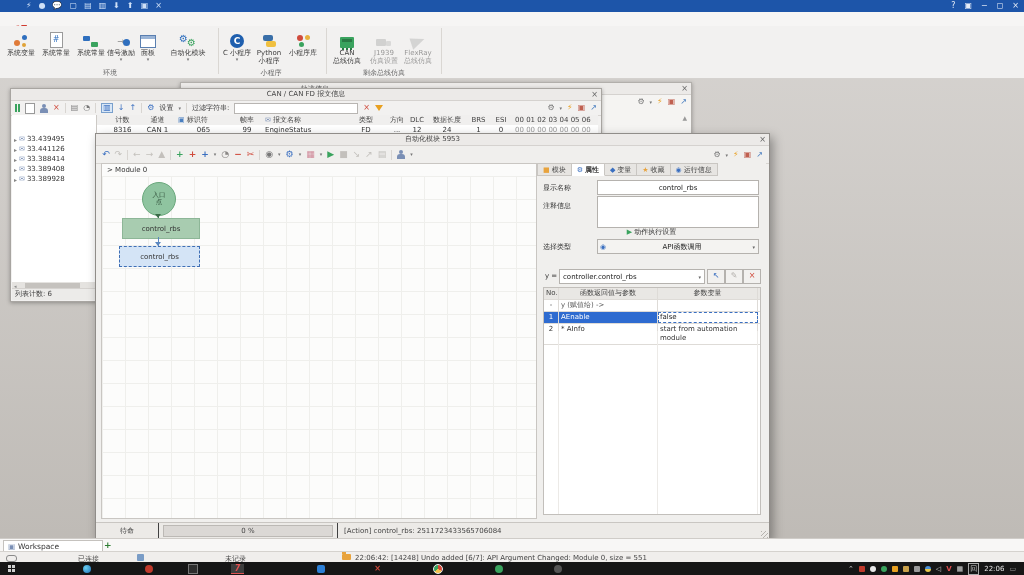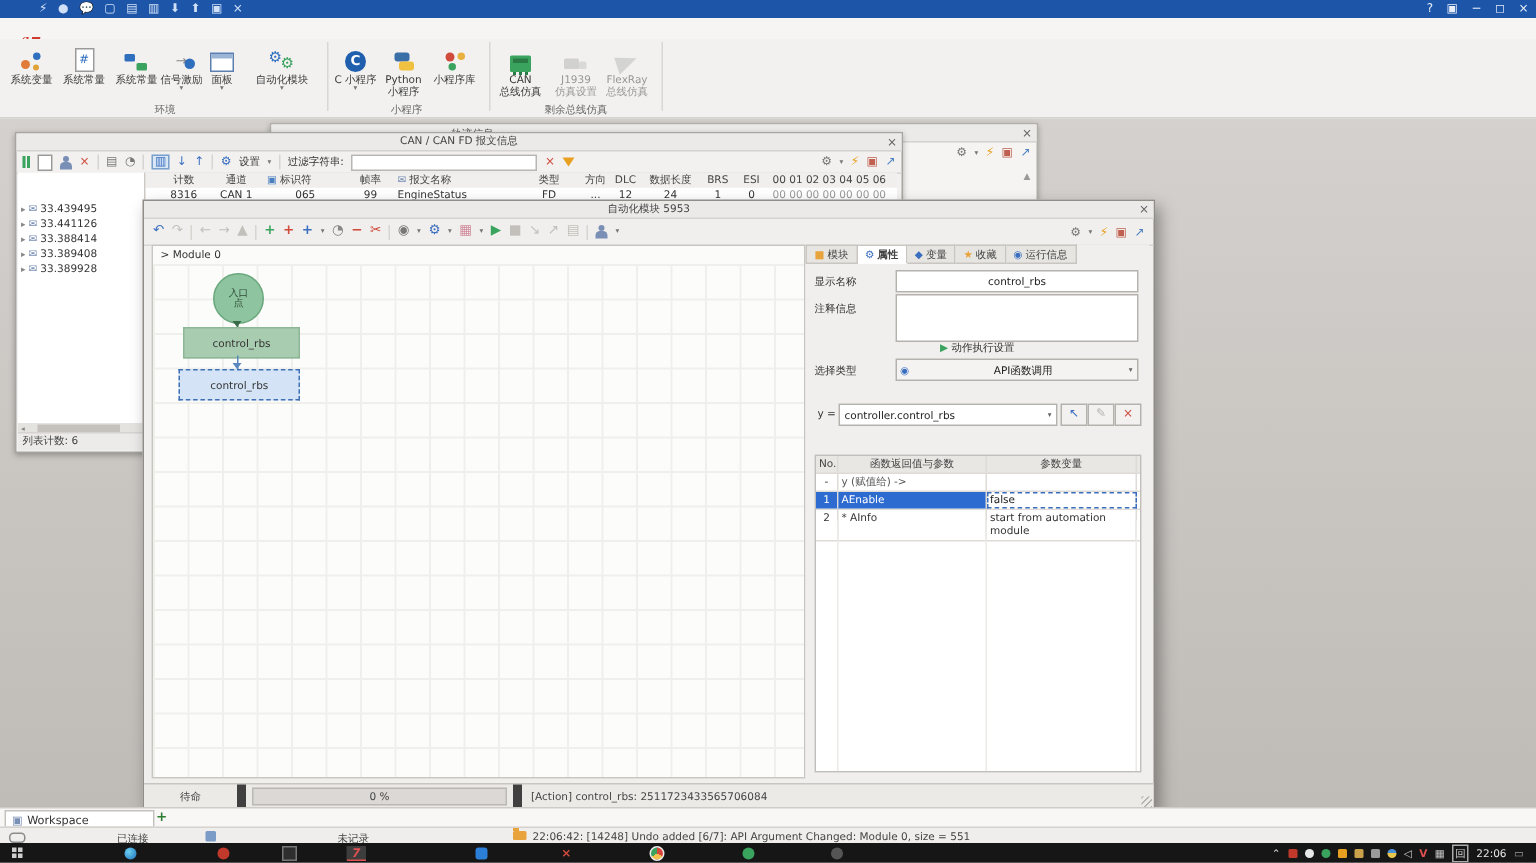--- a/index.html
+++ b/index.html
@@ -126,30 +126,30 @@
   .plabel{position:absolute;left:6px;font-size:7px;color:#333;}
   .inputbox{position:absolute;background:#fff;border:1px solid #b5b2ae;font-size:7px;color:#222;display:flex;align-items:center;justify-content:center;}
   .selectbox{position:absolute;background:#f4f3f1;border:1px solid #b5b2ae;font-size:7px;color:#222;display:flex;align-items:center;}
   .selcaret{position:absolute;right:3px;font-size:5px;color:#666;}
   .actionexec{position:absolute;left:0;right:0;top:64px;text-align:center;font-size:7px;color:#333;}
   .playtri{color:#3aa35e;font-size:7px;}
   .sectionbox{position:absolute;left:6px;top:90px;width:216px;height:12px;background:#eae8e5;border:1px solid #c5c2be;font-size:7px;
     display:flex;align-items:center;justify-content:center;color:#333;}
   .assignrow{position:absolute;left:6px;top:106px;width:216px;height:13px;font-size:7px;}
   .smallbtn{position:absolute;top:0;width:16px;height:13px;background:#f2f1ef;border:1px solid #b5b2ae;text-align:center;line-height:12px;font-size:8px;}
-  .ptable{position:absolute;left:6px;top:140px;width:216px;bottom:4px;background:#fff;border:1px solid #c2bfbb;font-size:7px;}
+  .ptable{position:absolute;left:6px;top:124px;width:216px;bottom:4px;background:#fff;border:1px solid #c2bfbb;font-size:7px;}
   .trow{display:grid;grid-template-columns:15px 99px 100px;border-bottom:1px solid #dedbd7;}
   .trow>div{padding:1px 2px;border-right:1px solid #dedbd7;min-height:9px;line-height:9px;}
   .thead{background:#e9e7e4;color:#444;text-align:center;}
   .sel{background:#2e6bd0;color:#fff;}
   .valcell{background:#fff;color:#222;outline:1px dashed #3a6fc0;outline-offset:-1px;}
   .tfill{position:absolute;left:0;right:0;top:43px;bottom:0;display:grid;grid-template-columns:15px 99px 100px;}
   .tfill>div{border-right:1px solid #eceae7;}
   .dlgstatus{position:absolute;left:0;right:0;bottom:0;height:16px;background:#eceae7;border-top:1px solid #c9c6c2;display:flex;font-size:7px;color:#444;}
-  .dcell{border-right:6px solid #404040;display:flex;align-items:center;justify-content:center;}
+  .dcell{border-right:1px solid #404040;display:flex;align-items:center;justify-content:center;}
   .progresstrack{width:168px;height:10px;background:#dbd8d5;border:1px solid #bcb9b5;text-align:center;line-height:10px;}
   .grip{position:absolute;right:1px;bottom:1px;width:7px;height:7px;
     background:repeating-linear-gradient(135deg,#b5b2ae 0 1px,transparent 1px 3px);}
   
   .wsbar{left:0;top:538px;width:1024px;height:13px;background:#f8f7f6;border-top:1px solid #cfccc8;border-bottom:1px solid #d8d5d1;}
   .wstab{position:absolute;left:3px;top:1px;width:94px;height:10px;background:#fff;border:1px solid #c5c2be;display:flex;align-items:center;gap:3px;padding-left:4px;font-size:7.5px;color:#333;}
   .wsplus{position:absolute;left:104px;top:1px;font-size:9px;color:#2e7d32;font-weight:bold;line-height:10px;}
   .sbar{left:0;top:551px;width:1024px;height:11px;background:#f0eeec;border-top:1px solid #d5d2ce;font-size:7px;color:#444;}
   .chainic{position:absolute;left:6px;top:3px;width:9px;height:5px;border:1px solid #8a8a8a;border-radius:3px;}
   .recic{position:absolute;left:137px;top:2px;width:7px;height:7px;background:#7a9cc6;border-radius:1px;}

